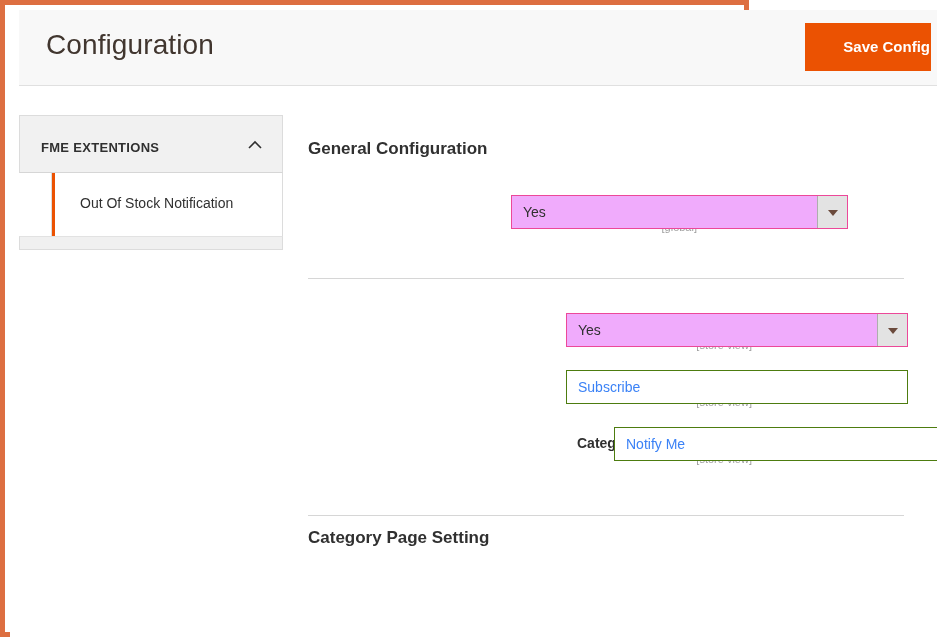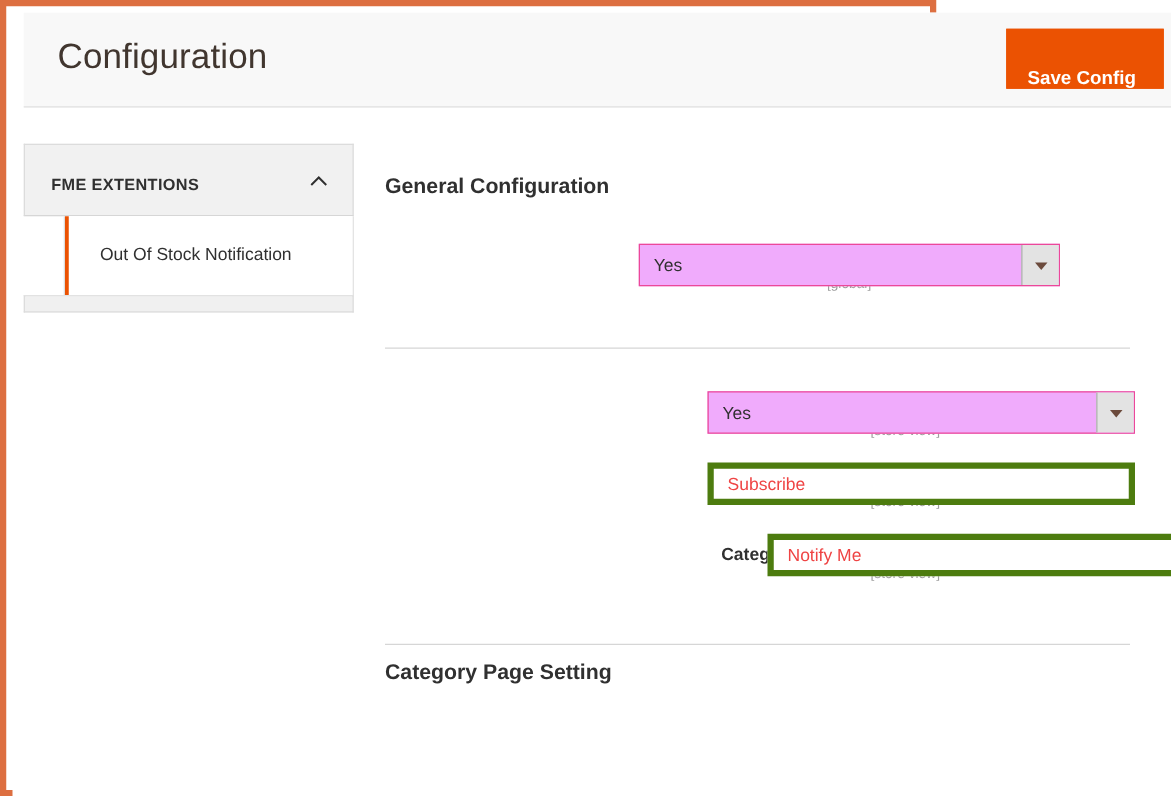--- a/index.html
+++ b/index.html
@@ -61,23 +61,23 @@
     top: 13px;
     width: 126px;
     height: 48px;
     background: #eb5202;
     border: 1px solid #eb5202;
     color: #ffffff;
     font-size: 15px;
     font-weight: bold;
     font-family: "Liberation Sans", sans-serif;
     cursor: pointer;
-    padding: 16px;
+    padding: 0;
     line-height: 46px;
-    text-align: left;
+    text-align: right;
   }
 
   
   .sidebar {
     position: absolute;
     left: 9px;
     top: 105px;
     width: 264px;
   }
   .sidebar-section-header {
@@ -235,25 +235,25 @@
     top: 14px;
     width: 0;
     height: 0;
     border-left: 5px solid transparent;
     border-right: 5px solid transparent;
     border-top: 6px solid #6b4a3c;
   }
 
   .m-input {
     height: 34px;
-    border: 5px solid #4d7c0f;
+    border: 1px solid #4d7c0f;
     background: #ffffff;
     box-sizing: border-box;
     font-size: 14px;
-    color: #ef4444;
+    color: #3b82f6;
     padding: 0 11px;
     font-family: "Liberation Sans", sans-serif;
     outline: none;
   }
 </style>
 </head>
 <body>
 
 <div class="frame">
   <div class="inner">

